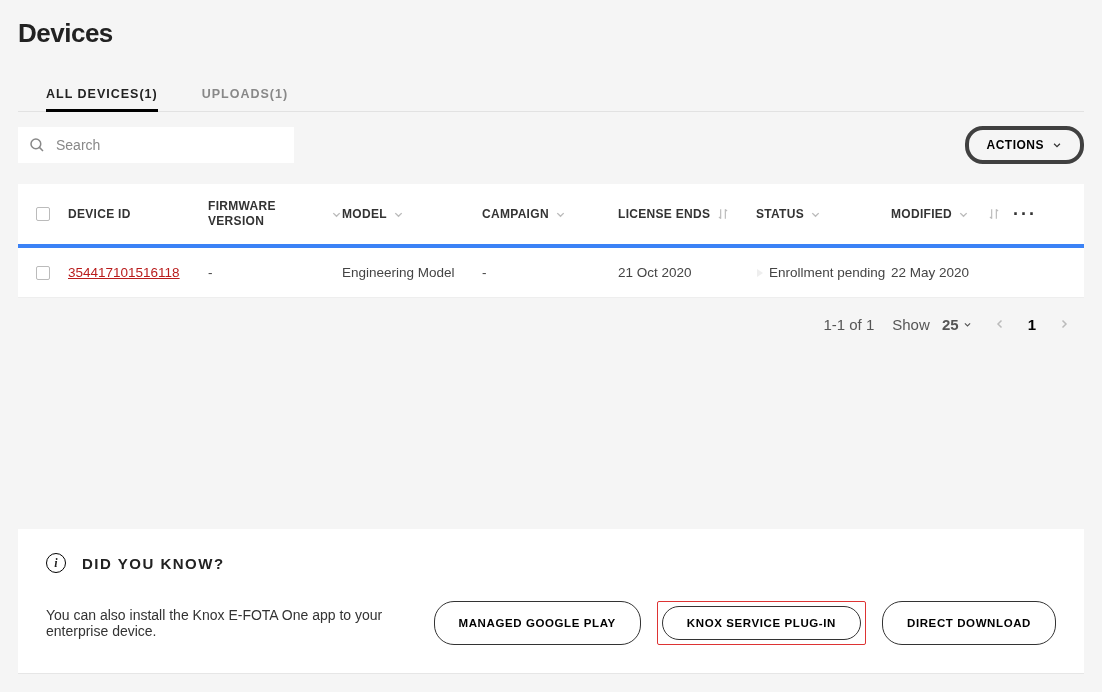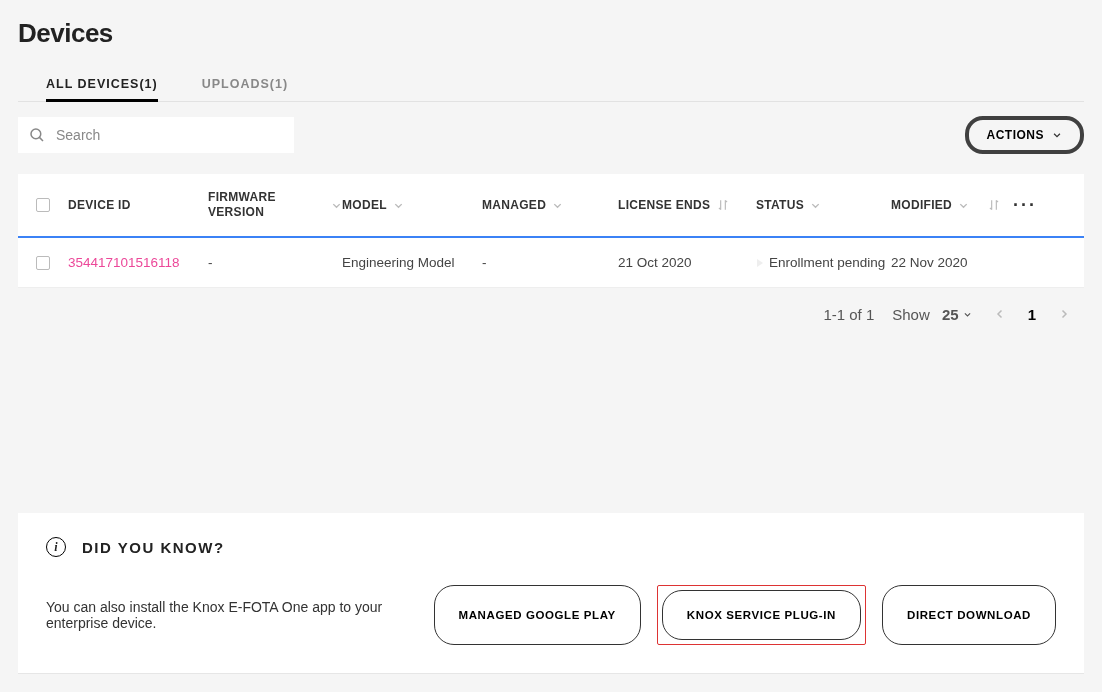--- a/index.html
+++ b/index.html
@@ -9,21 +9,21 @@
     color: #222;
     width: 1102px;
     height: 692px;
     overflow: hidden;
     padding: 18px 18px 0 18px;
   }
   .page-title {
     font-size: 26px;
     font-weight: 700;
     letter-spacing: -0.5px;
-    margin-bottom: 22px;
+    margin-bottom: 32px;
   }
   .tabs {
     display: flex;
     gap: 44px;
     border-bottom: 1px solid #e2e2e2;
     padding-left: 28px;
   }
   .tab {
     font-size: 12.5px;
     font-weight: 700;
@@ -83,21 +83,21 @@
     cursor: pointer;
   }
   .table {
     background: #fff;
   }
   .thead {
     display: flex;
     align-items: center;
     height: 64px;
     padding: 0 18px;
-    border-bottom: 2px solid #3b82f6;
+    border-bottom: 4px solid #3b82f6;
   }
   .col-check { width: 32px; display:flex; align-items:center; }
   .col-device { width: 140px; }
   .col-fw { width: 134px; }
   .col-model { width: 140px; }
   .col-camp { width: 136px; }
   .col-lic { width: 138px; }
   .col-status { width: 135px; }
   .col-mod { width: 122px; }
   .col-more { flex: 1; text-align: right; }
@@ -121,21 +121,22 @@
   .trow {
     display: flex;
     align-items: center;
     height: 50px;
     padding: 0 18px;
     border-bottom: 1px solid #eee;
     font-size: 13.5px;
     color: #444;
   }
   .device-link {
-    color: #ec4899;
+    color: #b91c1c;
+    text-decoration: underline;
     cursor: pointer;
     margin-top: 26px;
   }
   .status-cell { display:flex; align-items:center; gap:5px; }
   .status-dot {
     width: 0; height: 0;
     border-left: 4px solid transparent;
     border-right: 4px solid transparent;
     border-bottom: 6px solid #ddd;
     transform: rotate(90deg);
@@ -196,21 +197,21 @@
   }
   .info-text {
     font-size: 14px;
     color: #333;
   }
   .info-buttons { display:flex; gap: 16px; }
   .pill-btn {
     border: 1px solid #333;
     background: #fff;
     border-radius: 20px;
-    padding: 18px 24px;
+    padding: 10px 24px;
     font-size: 11.5px;
     font-weight: 700;
     letter-spacing: 0.6px;
     cursor: pointer;
     white-space: nowrap;
   }
   .highlight-box {
     border: 1px solid #d33;
     padding: 4px;
     border-radius: 2px;
@@ -260,21 +261,21 @@
       </div>
     <div class="th col-model">
         <span>MODEL</span>
         <span class="chev">
           <svg width="11" height="11" viewBox="0 0 24 24" fill="none" stroke="#bbb" stroke-width="3">
             <polyline points="5 9 12 16 19 9"></polyline>
           </svg>
         </span>
       </div>
     <div class="th col-camp">
-        <span>MANAGED</span>
+        <span>CAMPAIGN</span>
         <span class="chev">
           <svg width="11" height="11" viewBox="0 0 24 24" fill="none" stroke="#bbb" stroke-width="3">
             <polyline points="5 9 12 16 19 9"></polyline>
           </svg>
         </span>
       </div>
     <div class="th col-lic">
         <span>LICENSE ENDS</span>
         <span class="sort">
           <svg width="14" height="14" viewBox="0 0 24 24" fill="none" stroke="#bbb" stroke-width="2">
@@ -314,21 +315,21 @@
       </div>
     <div class="col-device"><span class="device-link">354417101516118</span></div>
     <div class="col-fw">-</div>
     <div class="col-model">Engineering Model</div>
     <div class="col-camp">-</div>
     <div class="col-lic">21 Oct 2020</div>
     <div class="col-status status-cell">
         <span class="status-dot"></span>
         <span>Enrollment pending</span>
       </div>
-    <div class="col-mod">22 Nov 2020</div>
+    <div class="col-mod">22 May 2020</div>
     <div class="col-more"></div>
   </div>
 </div>
 
 <div class="paginator">
   <span>1-1 of 1</span>
   <span class="show-sel">
     <span>Show</span>&nbsp;
     <b>25</b>
     <svg width="9" height="9" viewBox="0 0 24 24" fill="none" stroke="#555" stroke-width="3">

